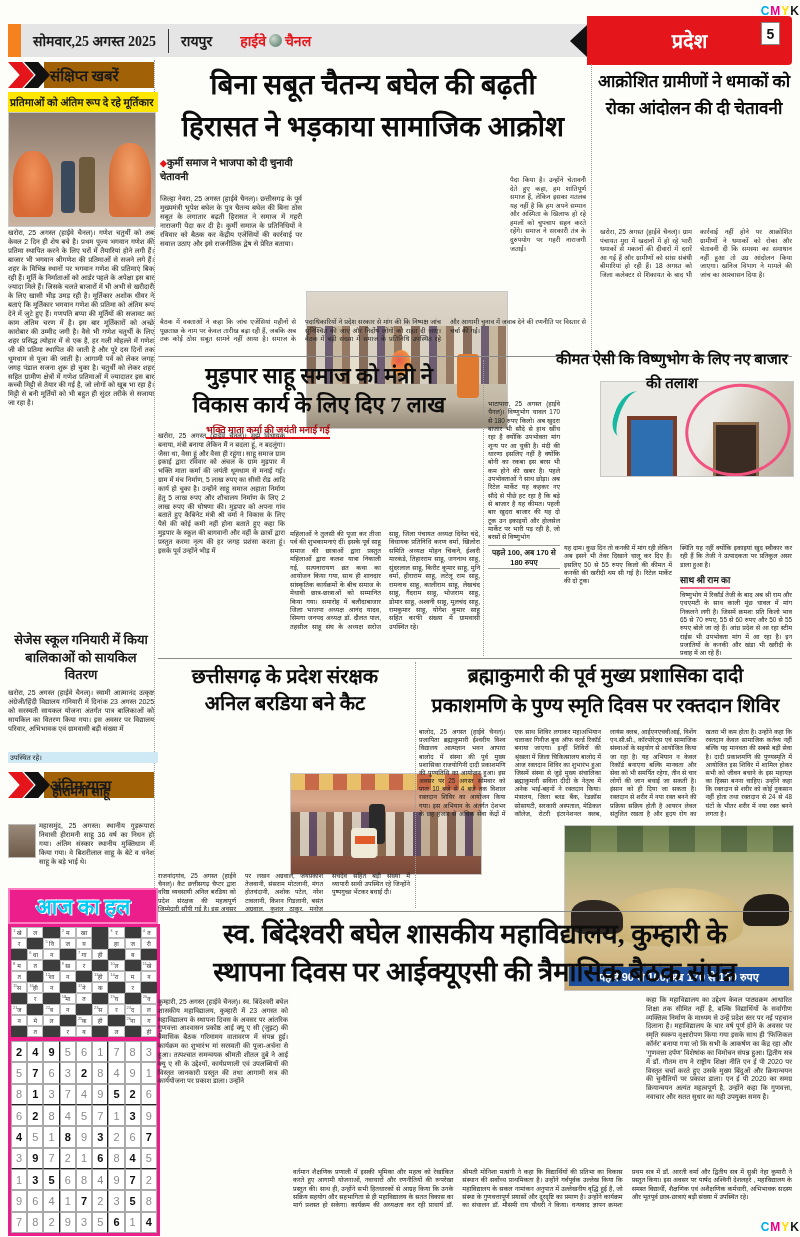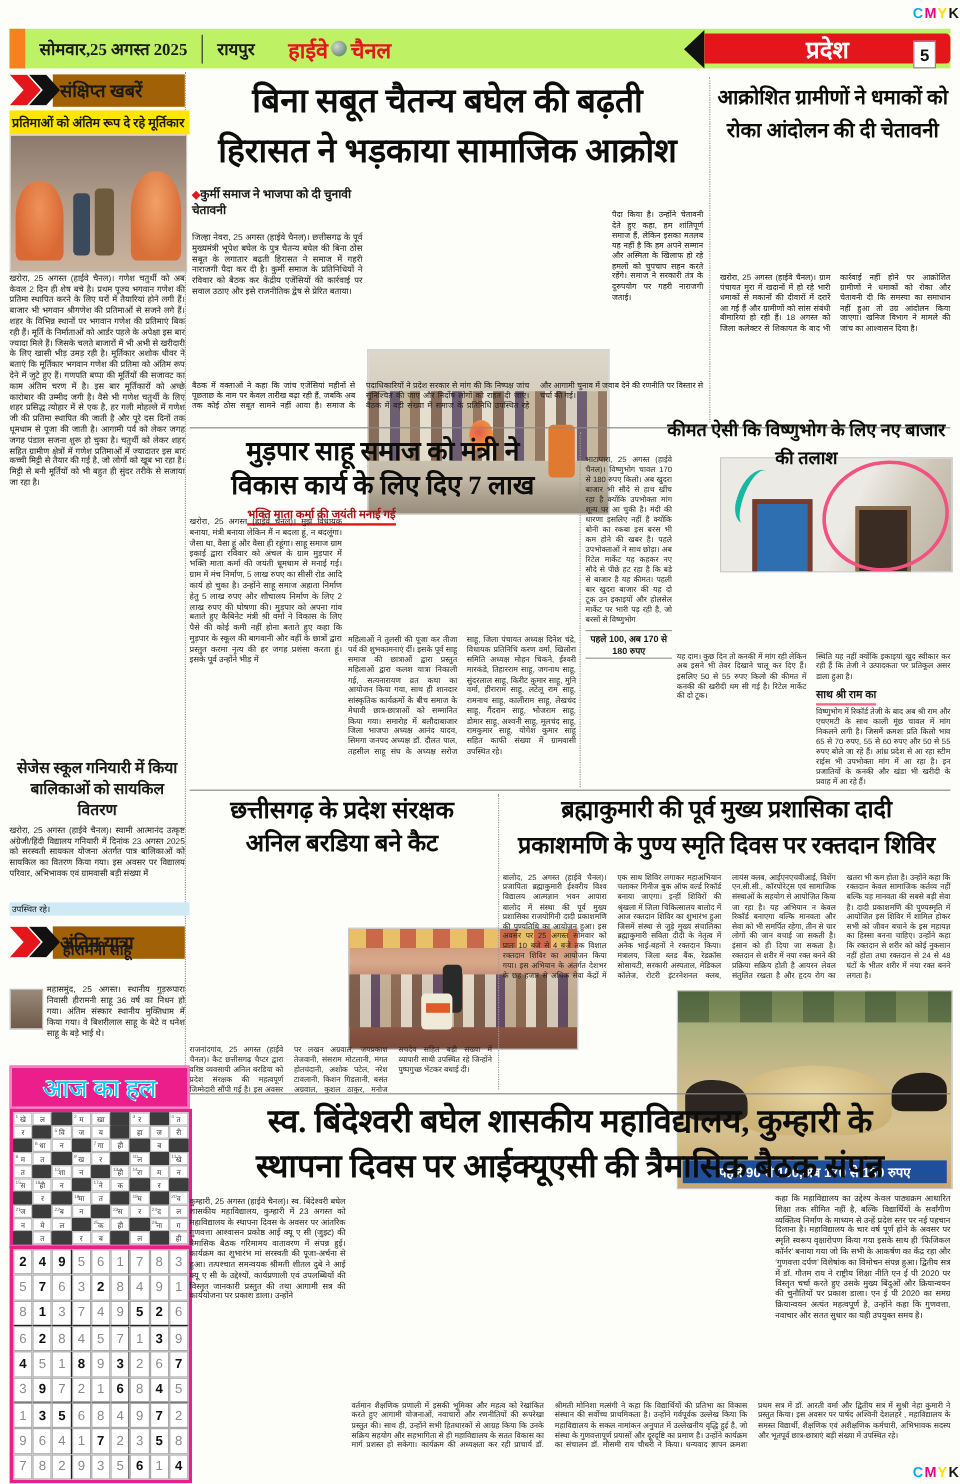--- a/index.html
+++ b/index.html
@@ -5,46 +5,46 @@
   html,body{margin:0;padding:0;background:#e9e9e9;}
   .page{position:relative;width:800px;height:1237px;background:#fdfdfa;margin:0 auto;
         font-family:"Liberation Sans",sans-serif;overflow:hidden;color:#1a1a1a;}
   .abs{position:absolute;}
   .jtext{text-align:justify;line-height:1.3;color:#222;}
   .hl{font-family:"Liberation Serif",serif;font-weight:700;color:#0d0d0d;text-align:center;}
   .cmyk{font-weight:700;font-size:12px;letter-spacing:1px;text-align:right;width:100%;}
   .cmyk b:nth-child(1){color:#00aeef}.cmyk b:nth-child(2){color:#ec008c}
   .cmyk b:nth-child(3){color:#ffe000}.cmyk b:nth-child(4){color:#1a1a1a}
   
-  .masthead{left:8px;top:24px;width:784px;height:33px;background:#bef264;display:flex;align-items:center;}
+  .masthead{left:8px;top:24px;width:784px;height:33px;background:#e5e5e5;display:flex;align-items:center;}
   .mh-orange{width:13px;height:33px;background:#f5821f;}
   .mh-date{font-weight:700;font-size:14px;margin-left:12px;font-family:"Liberation Serif",serif;}
   .mh-sep{width:1px;height:24px;background:#333;margin:0 12px;}
   .mh-city{font-weight:700;font-size:14px;font-family:"Liberation Serif",serif;}
-  .mh-logo{margin-left:28px;font-weight:700;font-size:18px;color:#e4161c;display:flex;align-items:center;gap:3px;font-family:"Liberation Serif",serif;}
+  .mh-logo{margin-left:28px;font-weight:700;font-size:14px;color:#e4161c;display:flex;align-items:center;gap:3px;font-family:"Liberation Serif",serif;}
   .mh-globe{width:13px;height:13px;border-radius:50%;background:radial-gradient(circle at 35% 35%,#cfd8cf,#7d9b8a 60%,#4c6e5e);display:inline-block;}
   .ribbon{position:absolute;right:0;top:0;height:33px;display:flex;align-items:center;}
   .rb-arrow{width:0;height:0;border-top:16px solid transparent;border-bottom:16px solid transparent;border-right:17px solid #111;}
-  .rb-band{width:205px;height:25px;background:#e4161c;border-radius:0 4px 4px 0;display:flex;align-items:center;justify-content:center;position:relative;}
+  .rb-band{width:205px;height:49px;background:#e4161c;border-radius:0 4px 4px 0;display:flex;align-items:center;justify-content:center;position:relative;}
   .rb-label{color:#fff;font-weight:700;font-size:20px;font-family:"Liberation Serif",serif;}
   .rb-page{position:absolute;right:12px;top:6px;width:17px;height:21px;background:#fff;color:#111;
            font-weight:700;font-size:14px;display:flex;align-items:center;justify-content:center;border:1px solid #888;}
   
   .sb-head{display:flex;align-items:center;height:30px;}
   .chev{width:26px;height:26px;}
   .chev.red{background:#e4161c;clip-path:polygon(0 0,55% 0,100% 50%,55% 100%,0 100%,45% 50%);}
   .chev.black{background:#111;clip-path:polygon(0 0,55% 0,100% 50%,55% 100%,0 100%,45% 50%);margin-left:-10px;}
   .sb-head .lbl{flex:1;background:#a16207;font-weight:700;font-size:15px;padding:3px 4px 3px 6px;margin-left:-6px;font-family:"Liberation Serif",serif;}
   .b1-title{background:#ffe600;font-weight:700;font-size:10.5px;text-align:left;padding:3px 2px;font-family:"Liberation Serif",serif;}
   .small-body{font-size:6.9px;}
   .b2-title{font-weight:700;font-size:13px;text-align:center;line-height:1.35;font-family:"Liberation Serif",serif;}
   .hi-blue{background:#cfe9f5;font-size:7px;padding:1px 2px;}
   .obit-name{font-weight:700;font-size:12.5px;text-align:center;font-family:"Liberation Serif",serif;}
   .puzzle-head{background:#ec1e8c;border:2px solid #ff7ec2;display:flex;align-items:center;justify-content:center;}
-  .puzzle-head span{color:#00cdf4;font-weight:400;font-size:21px;font-family:"Liberation Serif",serif;text-shadow:1px 1px 0 #fff,-1px -1px 0 #fff;}
+  .puzzle-head span{color:#00cdf4;font-weight:700;font-size:21px;font-family:"Liberation Serif",serif;text-shadow:1px 1px 0 #fff,-1px -1px 0 #fff;}
   .grid-box{border:3px solid #ec1e8c;background:#fff;}
   .cw-grid{display:grid;grid-template-columns:repeat(9,1fr);width:100%;height:100%;}
   .cw-cell{border:0.5px solid #b9b9b9;position:relative;font-size:6px;display:flex;align-items:center;justify-content:center;color:#333;background:#fff;overflow:hidden;}
   .cw-cell.blk{background:#3c3c3c;border-color:#3c3c3c;}
   .cw-cell i{position:absolute;top:0;left:1px;font-size:4px;font-style:normal;color:#555;}
   .su-grid{display:grid;grid-template-columns:repeat(9,1fr);width:100%;height:100%;}
   .su-cell{border:0.5px solid #aaa;display:flex;align-items:center;justify-content:center;font-size:11px;color:#8b8b8b;background:#fff;}
   .su-cell.b{color:#111;font-weight:700;}
   .su-cell.rb{border-right:1.6px solid #222;}
   .su-cell.bb{border-bottom:1.6px solid #222;}
@@ -356,21 +356,21 @@
     <div class="abs" style="left:78px;top:30px;width:16px;height:40px;background:#2a2a2a;border-radius:4px;"></div>
     <div class="abs" style="left:60px;top:54px;width:26px;height:30px;background:#f0ead8;border-radius:4px;"></div>
     <div class="abs" style="left:64px;top:62px;width:20px;height:8px;background:#e05a2a;"></div>
   </div>
   <div class="abs jtext" style="left:158px;top:432px;width:127px;height:226px;font-size:6.8px;">खरोरा, 25 अगस्त (हाईवे चैनल)। मुझे विधायक बनाया, मंत्री बनाया लेकिन मैं न बदला हूं, न बदलूंगा। जैसा था, वैसा हूं और वैसा ही रहूंगा। साहू समाज ग्राम इकाई द्वारा रविवार को अंचल के ग्राम मुड़पार में भक्ति माता कर्मा की जयंती धूमधाम से मनाई गई। ग्राम में मंच निर्माण, 5 लाख रुपए का सीसी रोड आदि कार्य हो चुका है। उन्होंने साहू समाज अहाता निर्माण हेतु 5 लाख रुपए और शौचालय निर्माण के लिए 2 लाख रुपए की घोषणा की। मुड़पार को अपना गांव बताते हुए कैबिनेट मंत्री श्री वर्मा ने विकास के लिए पैसे की कोई कमी नहीं होना बताते हुए कहा कि मुड़पार के स्कूल की बागवानी और वहीं के छात्रों द्वारा प्रस्तुत करमा नृत्य की हर जगह प्रशंसा करता हूं। इसके पूर्व उन्होंने भीड़ में</div>
   <div class="abs jtext cols2" style="left:290px;top:530px;width:190px;height:128px;font-size:6.5px;">महिलाओं ने तुलसी की पूजा कर तीजा पर्व की शुभकामनाएं दीं। इसके पूर्व साहू समाज की छात्राओं द्वारा प्रस्तुत महिलाओं द्वारा कलश यात्रा निकाली गई, सत्यनारायण व्रत कथा का आयोजन किया गया, साथ ही शानदार सांस्कृतिक कार्यक्रमों के बीच समाज के मेधावी छात्र-छात्राओं को सम्मानित किया गया। समारोह में बलौदाबाजार जिला भाजपा अध्यक्ष आनंद यादव, सिमगा जनपद अध्यक्ष डॉ. दौलत पाल, तहसील साहू संघ के अध्यक्ष सरोज साहू, जिला पंचायत अध्यक्ष दिनेश चंद्रे, विधायक प्रतिनिधि करण वर्मा, खिलोरा समिति अध्यक्ष मोहन चिकने, ईश्वरी मारकंडे, तिहारराम साहू, जगनाथ साहू, सुंदरलाल साहू, किरीट कुमार साहू, मुनि वर्मा, हीराराम साहू, लटेलू राम साहू, रामनाथ साहू, कालीराम साहू, लेखचंद साहू, गैंदराम साहू, भोजराम साहू, डोमार साहू, अश्वनी साहू, मूलचंद साहू, रामकुमार साहू, योगेश कुमार साहू सहित काफी संख्या में ग्रामवासी उपस्थित रहे।</div>
 
   <div class="abs vdot" style="left:483px;top:360px;height:296px;"></div>
 
   <div class="abs hl" style="left:552px;top:347px;width:240px;font-size:15px;line-height:24px;">कीमत ऐसी कि विष्णुभोग के लिए नए बाजार की तलाश</div>
-  <div class="abs" style="left:488px;top:380px;width:72px;">
+  <div class="abs" style="left:488px;top:400px;width:72px;">
     <div class="jtext" style="font-size:6.4px;">भाटापारा, 25 अगस्त (हाईवे चैनल)। विष्णुभोग चावल 170 से 180 रुपए किलो। अब खुदरा बाजार भी सौदे से हाथ खींच रहा है क्योंकि उपभोक्ता मांग शून्य पर आ चुकी है। मंदी की धारणा इसलिए नहीं है क्योंकि बोनी का रकबा इस बरस भी कम होने की खबर है। पहले उपभोक्ताओं ने साथ छोड़ा। अब रिटेल मार्केट यह कहकर नए सौदे से पीछे हट रहा है कि बड़े से बाजार है यह कीमत। पहली बार खुदरा बाजार की यह दो टूक उन इकाइयों और होलसेल मार्केट पर भारी पड़ रही है, जो बरसों से विष्णुभोग</div>
     <div class="bold-line">पहले 100, अब 170 से 180 रुपए</div>
   </div>
   <div class="abs photo" style="left:564px;top:374px;width:228px;height:164px;background:linear-gradient(180deg,#7d8f5e 0%,#a8b07c 18%,#c9b98a 42%,#d6c291 70%,#caa86d 100%);">
     <div class="abs" style="left:48px;top:62px;width:130px;height:58px;background:radial-gradient(ellipse at 50% 40%,#e8d6a2,#cbb275 80%);border-radius:50% 50% 30% 30%;"></div>
     <div class="abs" style="left:6px;top:74px;width:52px;height:34px;background:#2e2620;border-radius:40% 55% 20% 25%;"></div>
     <div class="abs" style="left:178px;top:68px;width:46px;height:32px;background:#241e18;border-radius:55% 40% 25% 20%;"></div>
     <div class="abs" style="left:0;top:0;width:100%;height:26px;background:repeating-linear-gradient(90deg,rgba(42,66,36,.55) 0 26px,rgba(90,110,60,.45) 26px 52px);"></div>
     <div class="capbar">पहले 90 से 100,अब 170 से 180 रुपए</div>
   </div>

